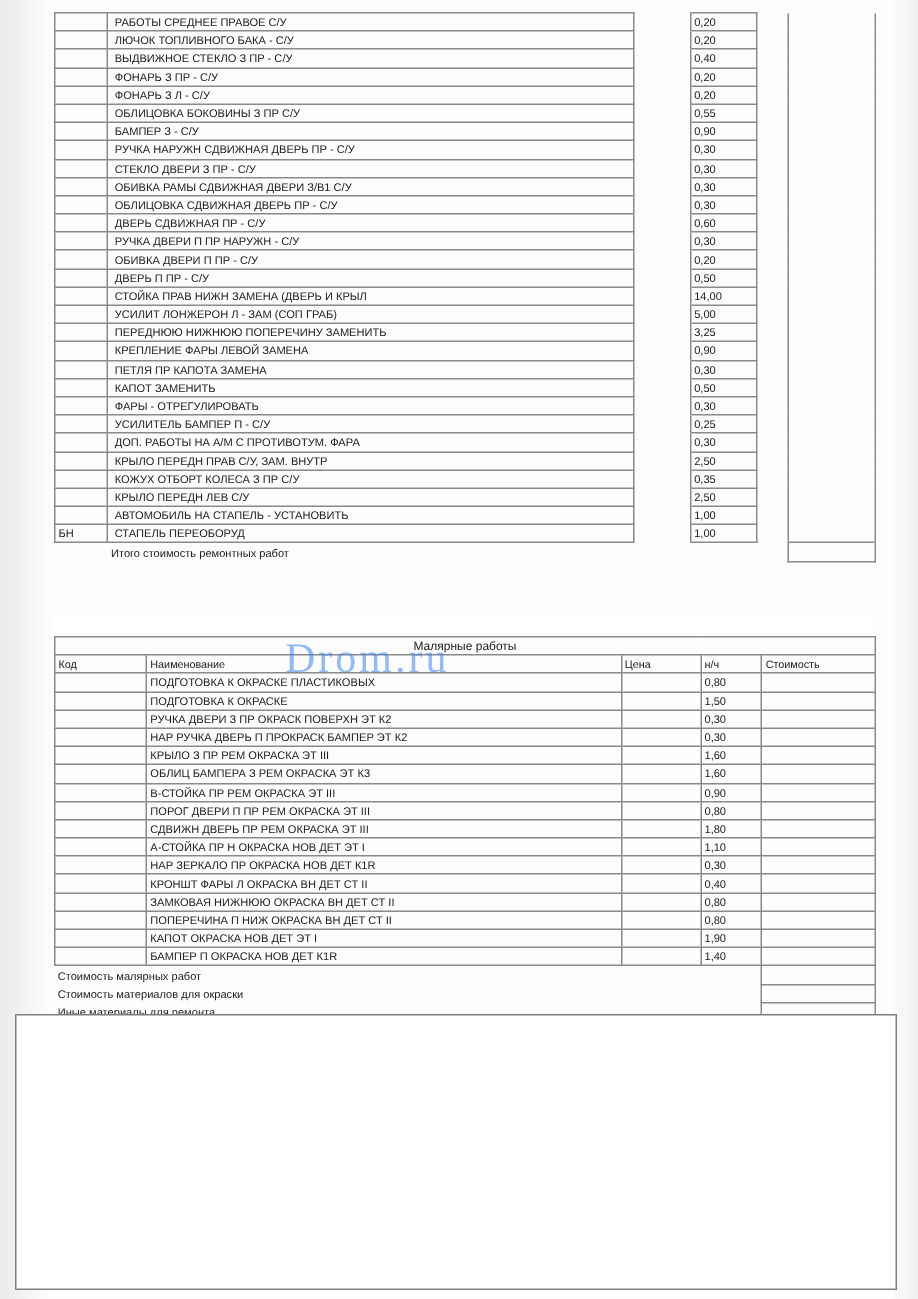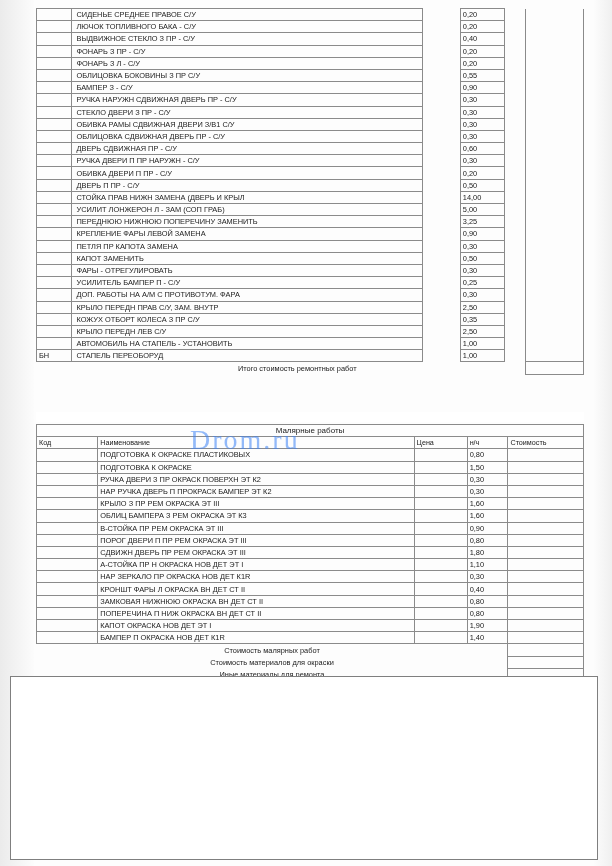--- a/index.html
+++ b/index.html
@@ -108,21 +108,21 @@
   .t2-price{ width: 52px; text-align: center;}
   .t2-hrs  { width: 40px; text-align: right; padding-right: 6px;}
   .t2-sum  { width: 74px; }
   .sec-title {
     text-align: center;
     font-size: 8px;
     border: 1px solid #8a8a8a;
   }
   .hdr td { text-align: left; font-size: 7.2px; }
   .r-label {
-    text-align: center;
+    text-align: left;
     padding-right: 4px;
   }
 
   
   .bottombox {
     position: absolute;
     left: 10px;
     top: 676px;
     width: 586px;
     height: 182px;
@@ -150,21 +150,21 @@
       <col class="c-code">
         <col class="c-name">
         <col class="c-gap">
         <col class="c-hrs">
         <col class="c-gap2">
         <col class="c-sum">
     </colgroup>
     <tbody id="repair-body">
         <tr>
           <td></td>
-          <td class="name-cell">СИДЕНЬЕ СРЕДНЕЕ ПРАВОЕ  С/У</td>
+          <td class="name-cell">РАБОТЫ СРЕДНЕЕ ПРАВОЕ  С/У</td>
           <td class="sideblank"></td>
           <td>0,20</td>
           <td class="sideblank"></td>
           <td class="sideblank"></td>
         </tr>
         <tr>
           <td></td>
           <td class="name-cell">ЛЮЧОК ТОПЛИВНОГО БАКА - С/У</td>
           <td class="sideblank"></td>
           <td>0,20</td>
@@ -382,21 +382,21 @@
         <tr>
           <td>БН</td>
           <td class="name-cell">СТАПЕЛЬ ПЕРЕОБОРУД</td>
           <td class="sideblank"></td>
           <td>1,00</td>
           <td class="sideblank"></td>
           <td class="sideblank"></td>
         </tr>
         <tr>
           <td class="noborder"></td>
-          <td class="noborder" colspan="4" style="text-align: center; padding-right: 4px;">Итого стоимость ремонтных работ</td>
+          <td class="noborder" colspan="4" style="text-align: left; padding-right: 4px;">Итого стоимость ремонтных работ</td>
           <td></td>
         </tr>
       </tbody>
   </table>
 
   <div class="spacer-strip"></div>
 
   <table class="tbl2">
     <colgroup>
       <col class="t2-code">

